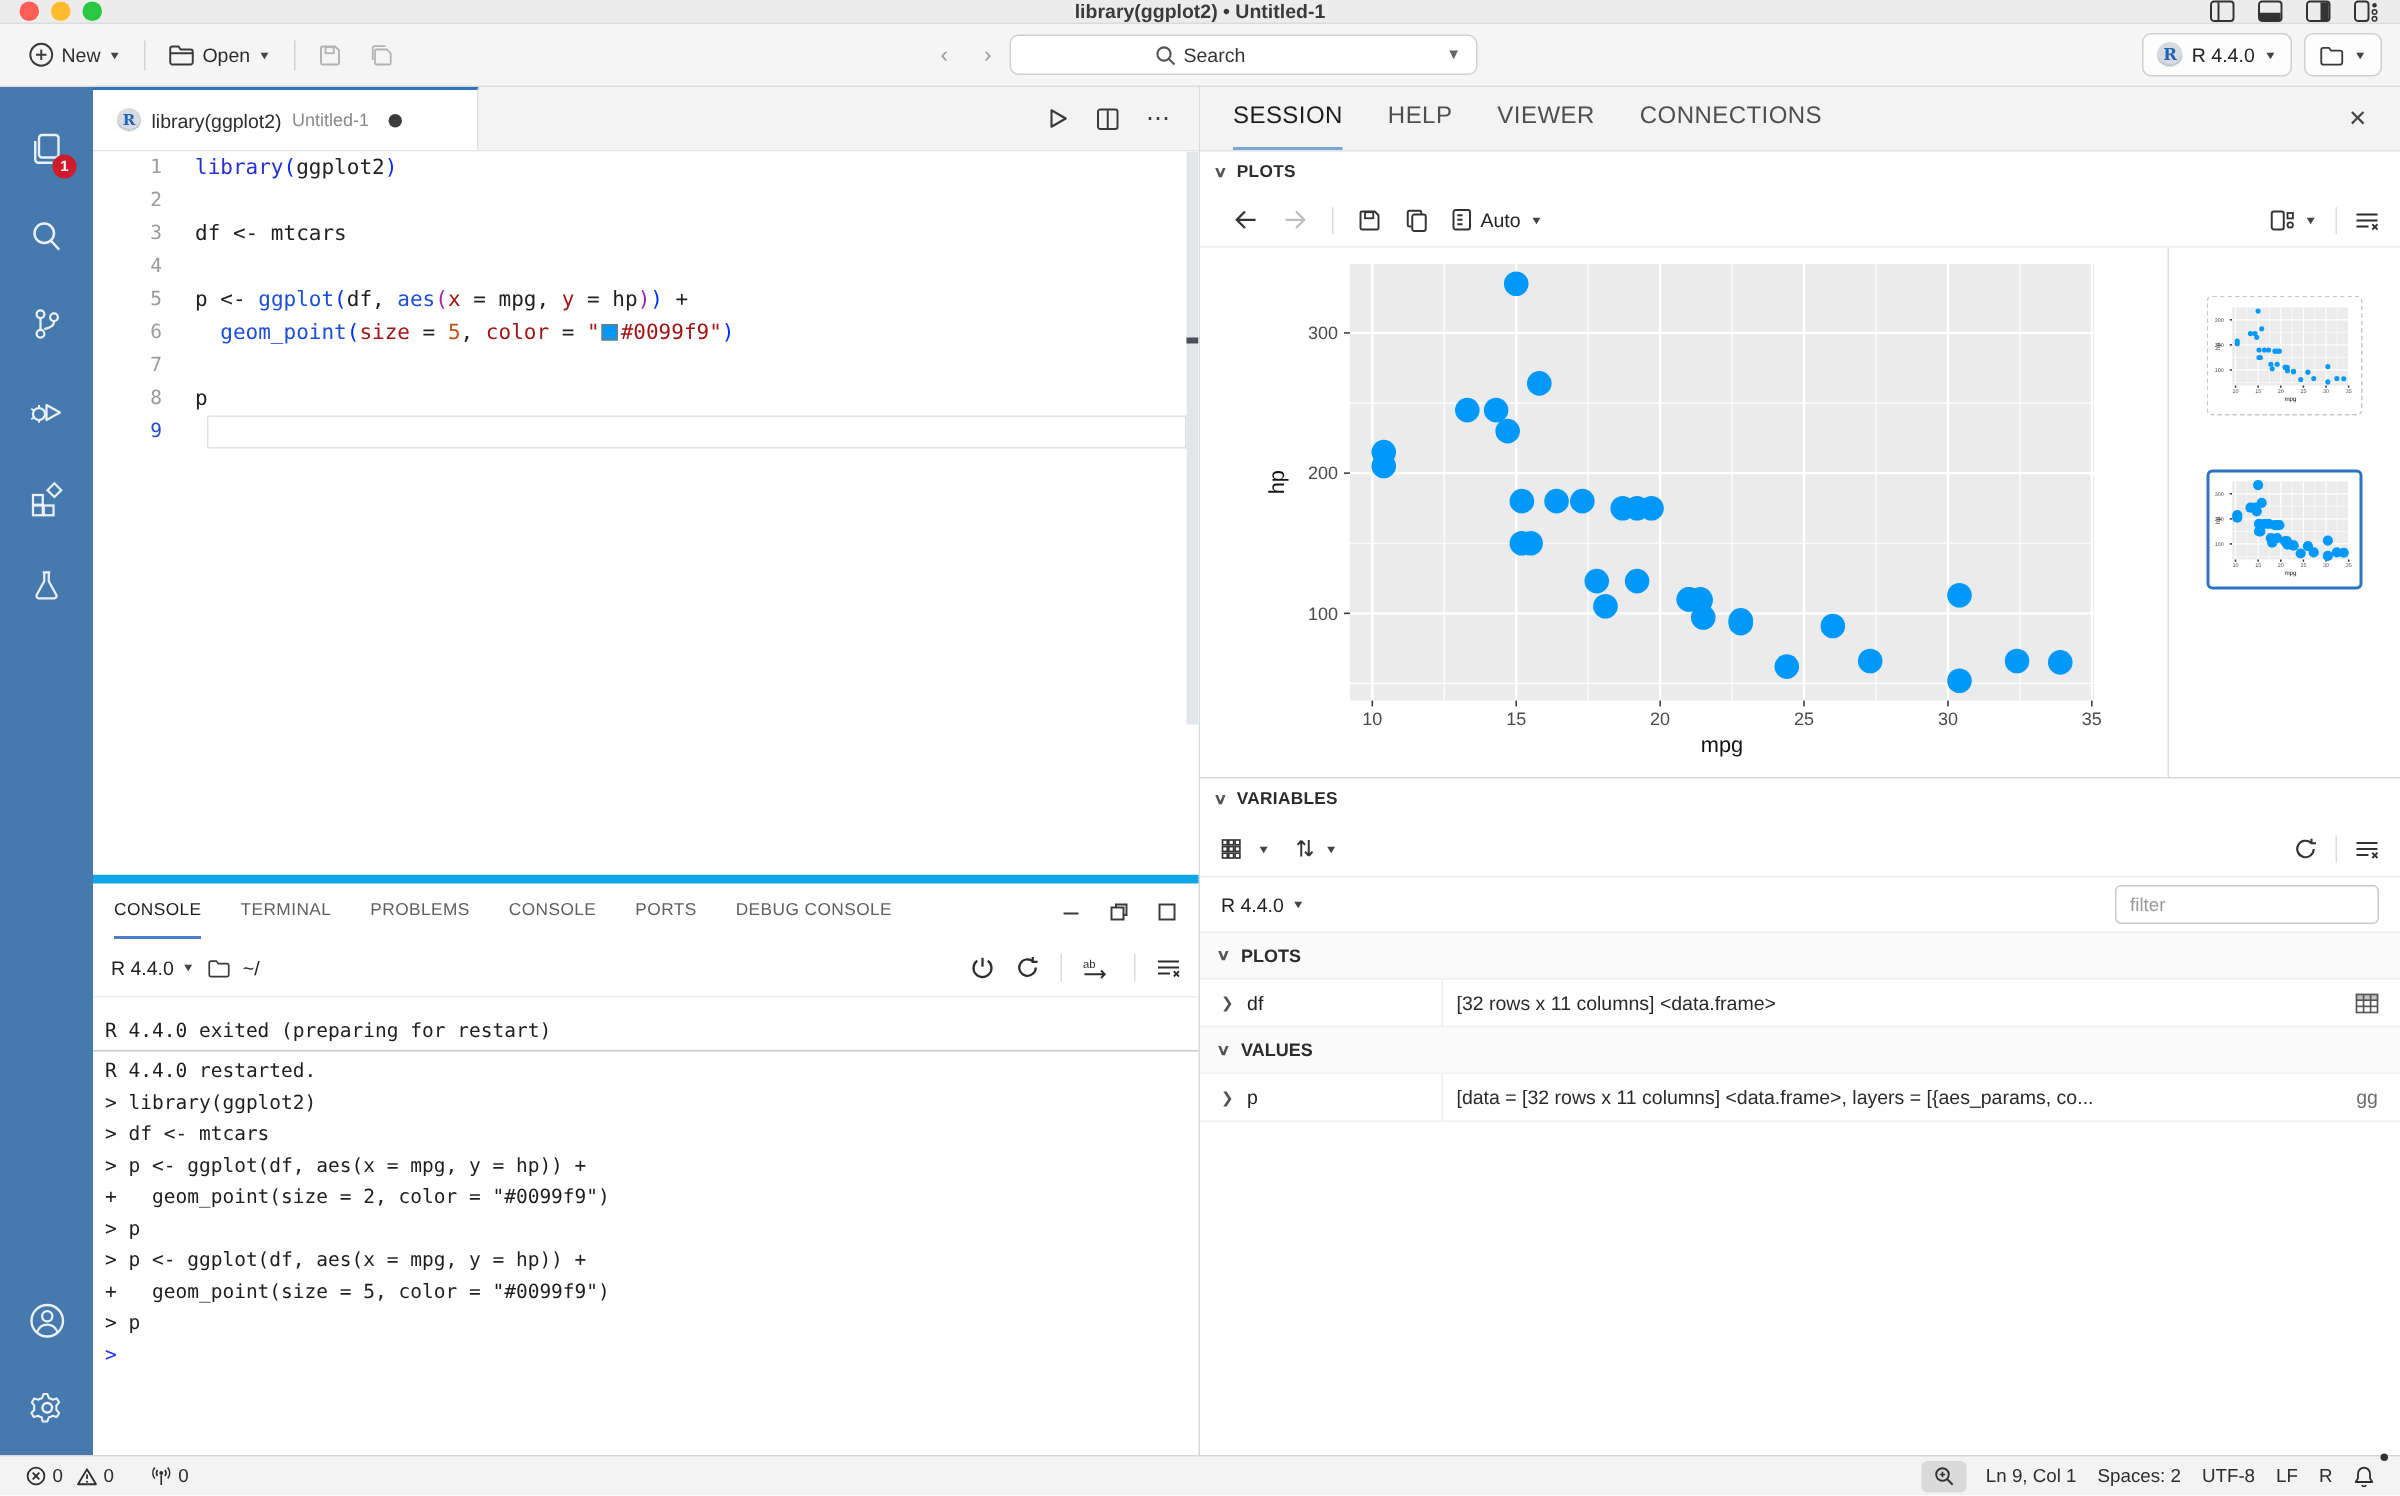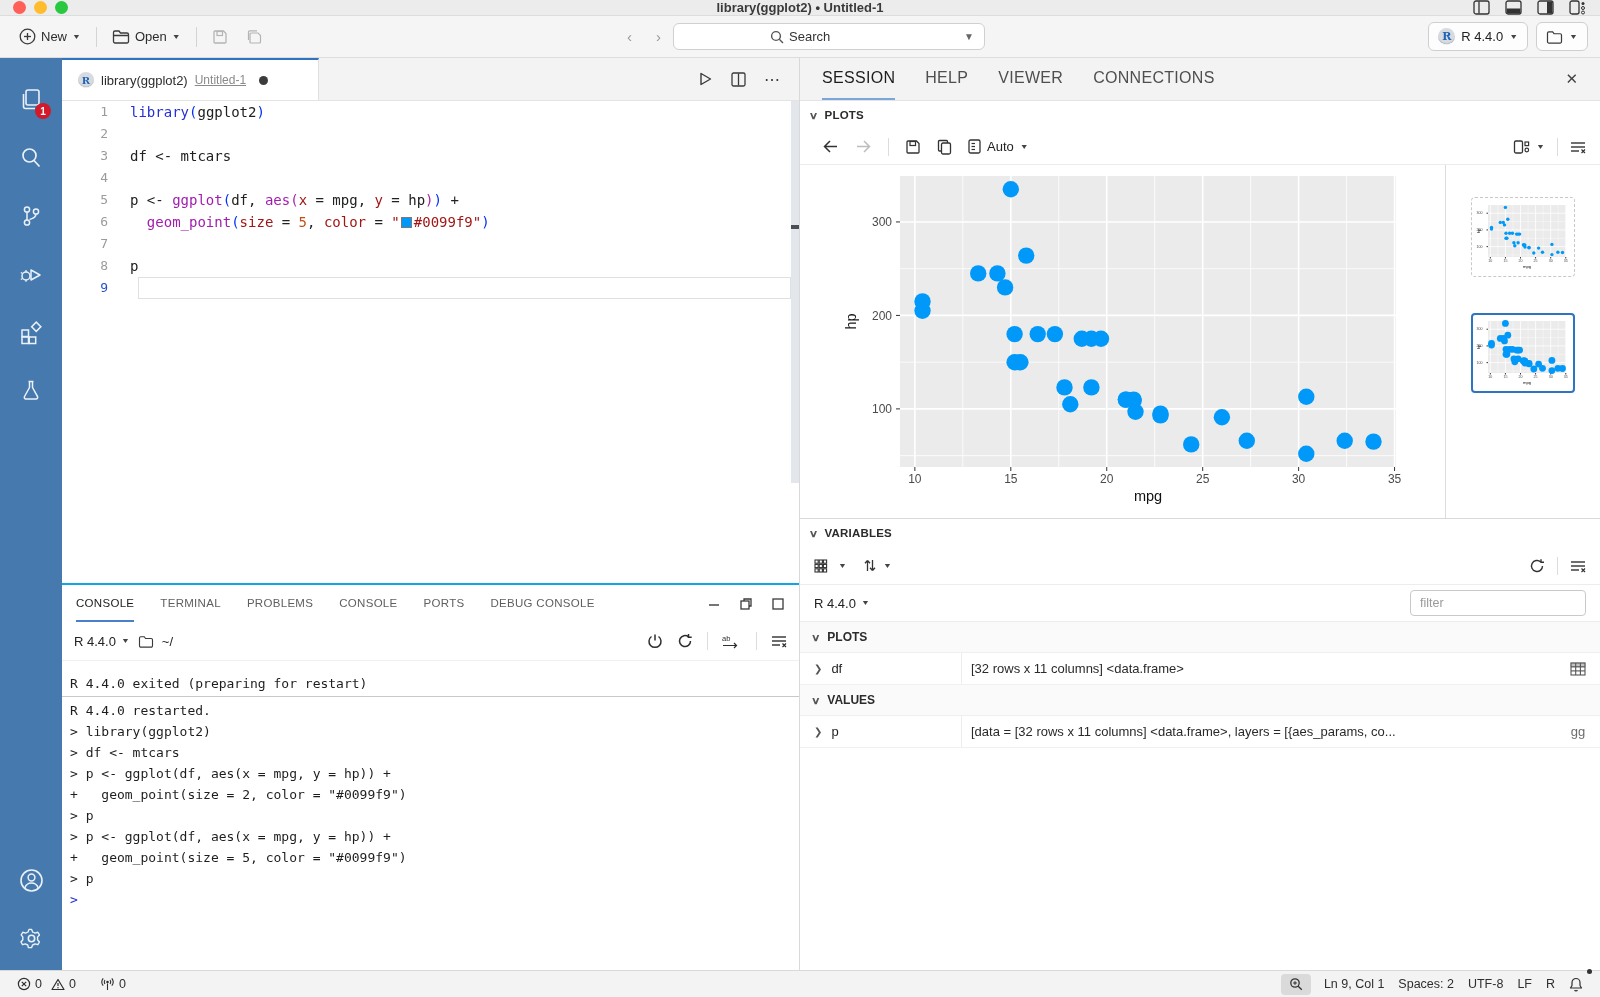--- a/index.html
+++ b/index.html
@@ -41,39 +41,39 @@
   .activitybar { width:62px; background:#4679ae; display:flex; flex-direction:column; align-items:center; padding-top:16px; flex:0 0 auto; }
   .ab-icon { width:46px; height:52px; display:flex; align-items:center; justify-content:center; color:#eaf1f8; position:relative; margin-bottom:6px; }
   .ab-badge { position:absolute; right:3px; bottom:7px; background:#d11a2a; color:#fff; font-size:10px; font-weight:700; width:16px; height:16px; border-radius:50%; display:flex; align-items:center; justify-content:center; }
   .ab-spacer { flex:1; }
 
   
   .editor-col { width:738px; display:flex; flex-direction:column; border-right:1px solid #d9d9d9; flex:0 0 auto; background:#fff; }
   .tabstrip { height:43px; background:#f3f3f3; display:flex; align-items:stretch; border-bottom:1px solid #e3e3e3; flex:0 0 auto; }
   .tab { width:257px; background:#fff; border-top:2px solid #2f74c0; border-right:1px solid #e0e0e0; display:flex; align-items:center; gap:7px; padding:0 10px 0 16px; }
   .tab-title { font-size:13px; color:#2d2d2d; }
-  .tab-secondary { font-size:12px; color:#8a8a8a;text-decoration:underline; }
+  .tab-secondary { font-size:12px; color:#8a8a8a; }
   .mod-dot { width:9px; height:9px; border-radius:50%; background:#3c3c3c; margin-left:6px; }
   .tab-actions { margin-left:auto; display:flex; align-items:center; gap:18px; padding-right:18px; color:#3a3a3a; }
 
   .editor { flex:0 0 482px; position:relative; overflow:hidden; font-family:"DejaVu Sans Mono", monospace; font-size:14px; background:#fff; }
   .code-line { display:flex; height:22px; line-height:22px; position:relative; }
   .gutter { width:68px; flex:0 0 68px; text-align:right; padding-right:22px; color:#9b9b9b; font-size:13px; }
   .code-text { white-space:pre; }
   .cur-line .gutter { color:#2450c8; }
   .cur-line .line-box { position:absolute; left:76px; right:8px; top:0; bottom:0; border:1px solid #e0e0e0; }
-  .tk-kwfn{ color:#2430d6; } .tk-fn{ color:#a21caf; } .tk-plain{ color:#212121; }
+  .tk-kwfn{ color:#2430d6; } .tk-fn{ color:#1d4ed8; } .tk-plain{ color:#212121; }
   .tk-arg{ color:#a31515; } .tk-num{ color:#c25017; } .tk-str{ color:#a31515; }
   .tk-b1{ color:#0431fa; } .tk-b2{ color:#a626a4; }
   .tk-swatch{ display:inline-block; width:11px; height:11px; background:#0099f9; border:1px solid #7a7a7a; vertical-align:-1px; margin:0 2px 0 1px; }
   .ed-scroll { position:absolute; right:0; top:0; width:8px; height:382px; background:#e3e7eb; }
   .ed-scroll .marker { position:absolute; left:0; right:0; top:124px; height:4px; background:#4a4e55; }
 
   
-  .panel { flex:1 1 auto; border-top:2px solid #0ea5e9; display:flex; flex-direction:column; min-height:0;justify-content:flex-end; }
+  .panel { flex:1 1 auto; border-top:6px solid #0ea5e9; display:flex; flex-direction:column; min-height:0;justify-content:flex-end; }
   .panel-tabs { height:37px; display:flex; align-items:center; padding:0 14px; gap:26px; flex:0 0 auto; }
   .ptab { font-size:11.5px; letter-spacing:.3px; color:#5f5f5f; height:100%; display:flex; align-items:center; border-bottom:2px solid transparent; }
   .ptab.active { color:#1d1d1d; border-bottom-color:#4a80c9; }
   .panel-win-icons { margin-left:auto; display:flex; gap:18px; color:#3a3a3a; }
   .console-toolbar { height:38px; display:flex; align-items:center; padding:0 12px; gap:8px; flex:0 0 auto; }
   .ct-runtime { font-size:13px; color:#222; display:flex; align-items:center; gap:5px; }
   .ct-icons { margin-left:auto; display:flex; align-items:center; gap:14px; color:#2e2e2e; }
   .console-out { flex:1; font-family:"DejaVu Sans Mono", monospace; font-size:13px; padding:12px 0 0 8px; overflow:hidden; border-top:1px solid #f0f0f0; }
   .console-line { height:21px; line-height:21px; white-space:pre; color:#1e1e1e; }
   .console-line.prompt { color:#2430d6; }

